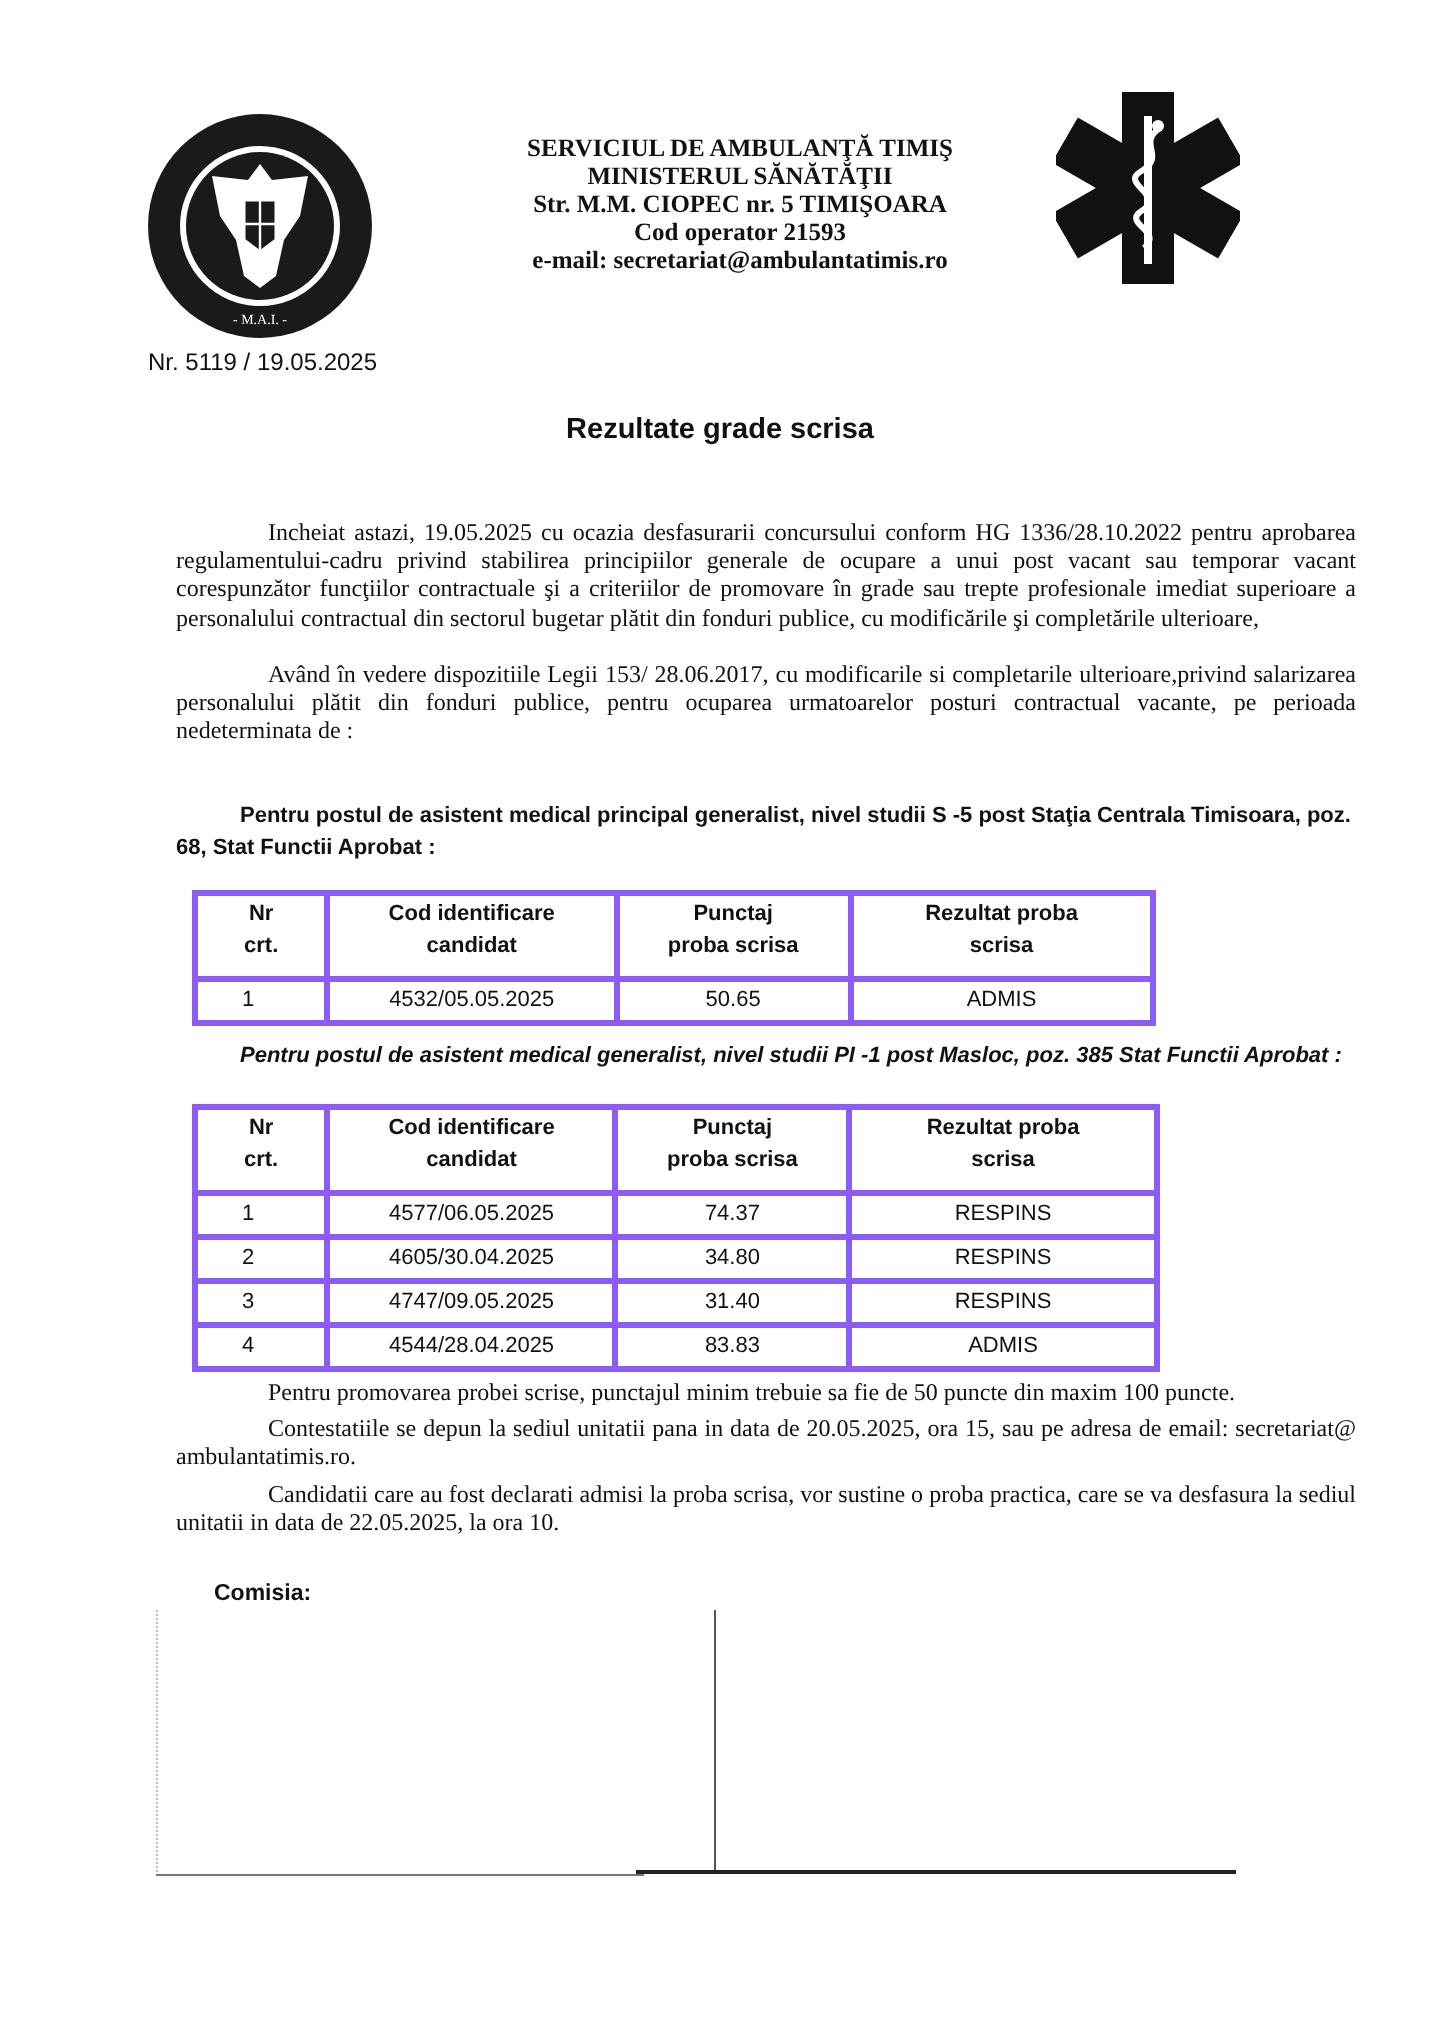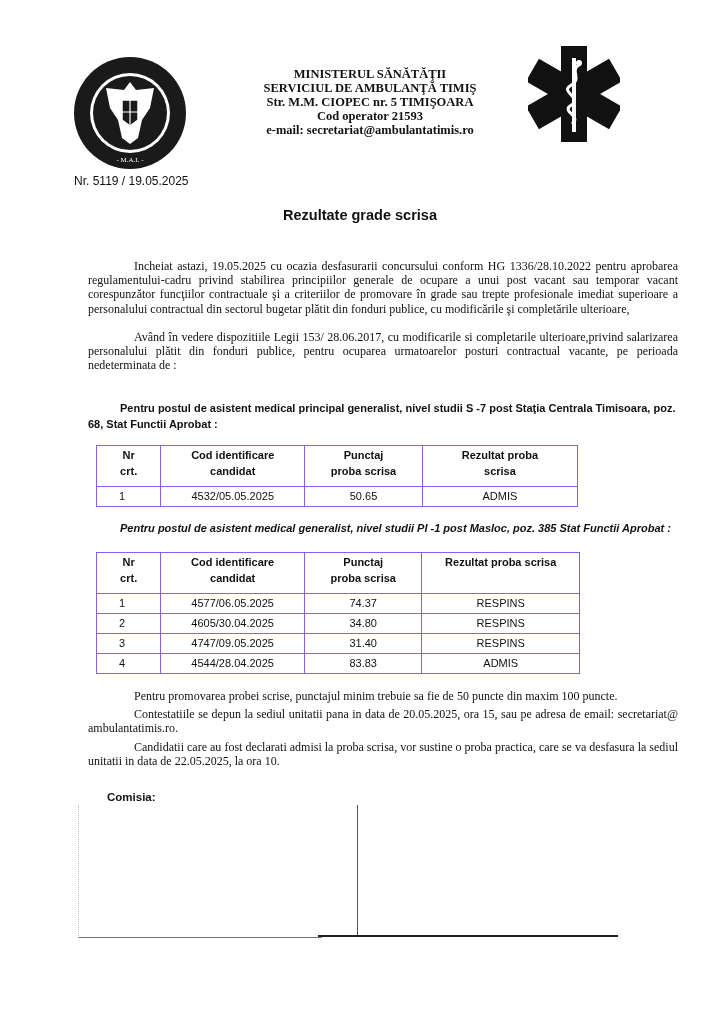--- a/index.html
+++ b/index.html
@@ -8,21 +8,21 @@
   .logo-left { left: 70px; top: 54px; width: 120px; height: 118px; }
   .logo-right { left: 528px; top: 44px; width: 92px; height: 100px; }
   .header { left: 230px; top: 67px; width: 280px; text-align: center; font-family: "Liberation Serif", serif; font-weight: bold; font-size: 12.5px; line-height: 14px; }
   .header div { white-space: nowrap; }
   .nr { left: 74px; top: 174px; font-size: 12px; }
   .title { left: 0; width: 720px; top: 207px; text-align: center; font-weight: bold; font-size: 14.5px; }
   .para { left: 88px; width: 590px; font-size: 12px; line-height: 14.2px; text-align: justify; font-family: Liberation Serif, serif; }
   .indent { text-indent: 46px; }
   .post { left: 88px; width: 600px; font-weight: bold; font-size: 11px; line-height: 16px; }
   table.res { border-collapse: collapse; font-size: 11px; position: absolute; }
-  table.res td, table.res th { border: 1px solid #8b5cf6; padding: 1px 22px; vertical-align: top; }
+  table.res td, table.res th { border: 3px solid #8b5cf6; padding: 1px 22px; vertical-align: top; }
   table.res th { font-weight: bold; text-align: center; line-height: 16px; }
   table.res td { text-align: center; height: 17px; line-height: 17px; vertical-align: middle; }
   table.res td.nr-c { text-align: left; }
   .t1 { left: 96px; top: 445px; width: 482px; }
   .t2 { left: 96px; top: 552px; width: 484px; }
   .col1 { width: 22px; } .col2 { width: 118px; } .col3 { width: 112px; } .col4 { width: 190px; }
   .h1 th { height: 38px; }
   .comisia { left: 107px; top: 791px; font-weight: bold; font-size: 11.5px; }
   .sig-box { left: 78px; top: 805px; width: 244px; height: 133px; border-left: 1px dotted #bbb; }
   .line-a { left: 78px; top: 937px; width: 244px; height: 1px; background: #777; }
@@ -38,22 +38,22 @@
     <circle cx="60" cy="59" r="40" fill="#ffffff"></circle>
     <circle cx="60" cy="59" r="37" fill="#1a1a1a"></circle>
     <path d="M60 28 L66 36 L84 34 L80 54 L72 66 L68 84 L60 90 L52 84 L48 66 L40 54 L36 34 L54 36 Z" fill="#fff"></path>
     <path d="M52 46 L68 46 L68 66 L60 72 L52 66 Z" fill="#1a1a1a" stroke="#fff" stroke-width="1.5"></path>
     <path d="M60 46 L60 72 M52 58 L68 58" stroke="#fff" stroke-width="1.2"></path>
     <text x="60" y="108" font-size="7" fill="#fff" text-anchor="middle" font-family="Liberation Serif, serif">- M.A.I. -</text>
   </svg>
 </div>
 
 <div class="abs header">
+  <div>SERVICIUL DE AMBULANŢĂ TIMIŞ</div>
   <div>MINISTERUL SĂNĂTĂŢII</div>
-  <div>SERVICIUL DE AMBULANŢĂ TIMIŞ</div>
   <div>Str. M.M. CIOPEC nr. 5 TIMIŞOARA</div>
   <div>Cod operator 21593</div>
   <div>e-mail: secretariat@ambulantatimis.ro</div>
 </div>
 
 <div class="abs logo-right">
   <svg width="92" height="100" viewBox="0 0 92 100">
     <g fill="#111" transform="translate(46,50)">
       <rect x="-13" y="-48" width="26" height="96"></rect>
       <rect x="-13" y="-48" width="26" height="96" transform="rotate(60)"></rect>
@@ -65,21 +65,21 @@
   </svg>
 </div>
 
 <div class="abs nr">Nr.  5119 / 19.05.2025</div>
 
 <div class="abs title">Rezultate grade scrisa</div>
 
 <div class="abs para indent" style="top:259px;">Incheiat astazi, 19.05.2025 cu ocazia desfasurarii concursului conform  HG 1336/28.10.2022 pentru aprobarea regulamentului-cadru privind stabilirea principiilor generale de ocupare a unui post vacant sau temporar vacant corespunzător funcţiilor contractuale şi a criteriilor de promovare în grade sau trepte profesionale imediat superioare a personalului contractual din sectorul bugetar plătit din fonduri publice, cu modificările şi completările ulterioare,</div>
 <div class="abs para indent" style="top:330px;">Având în vedere dispozitiile Legii 153/ 28.06.2017, cu modificarile si completarile ulterioare,privind salarizarea personalului plătit din fonduri publice, pentru ocuparea urmatoarelor posturi contractual vacante, pe perioada nedeterminata de :</div>
 
-<div class="abs post" style="top:400px; text-indent:32px;">Pentru postul de  asistent medical principal generalist, nivel studii S -7 post  Staţia Centrala Timisoara, poz. 68,  Stat Functii Aprobat :</div>
+<div class="abs post" style="top:400px; text-indent:32px;">Pentru postul de  asistent medical principal generalist, nivel studii S -5 post  Staţia Centrala Timisoara, poz. 68,  Stat Functii Aprobat :</div>
 
 <table class="res t1">
   <tbody>
       <tr class="h1">
     <th class="col1">Nr crt.</th>
     <th class="col2">Cod identificare candidat</th>
     <th class="col3">Punctaj proba scrisa</th>
     <th class="col4">Rezultat proba scrisa</th>
   </tr>
   <tr>

